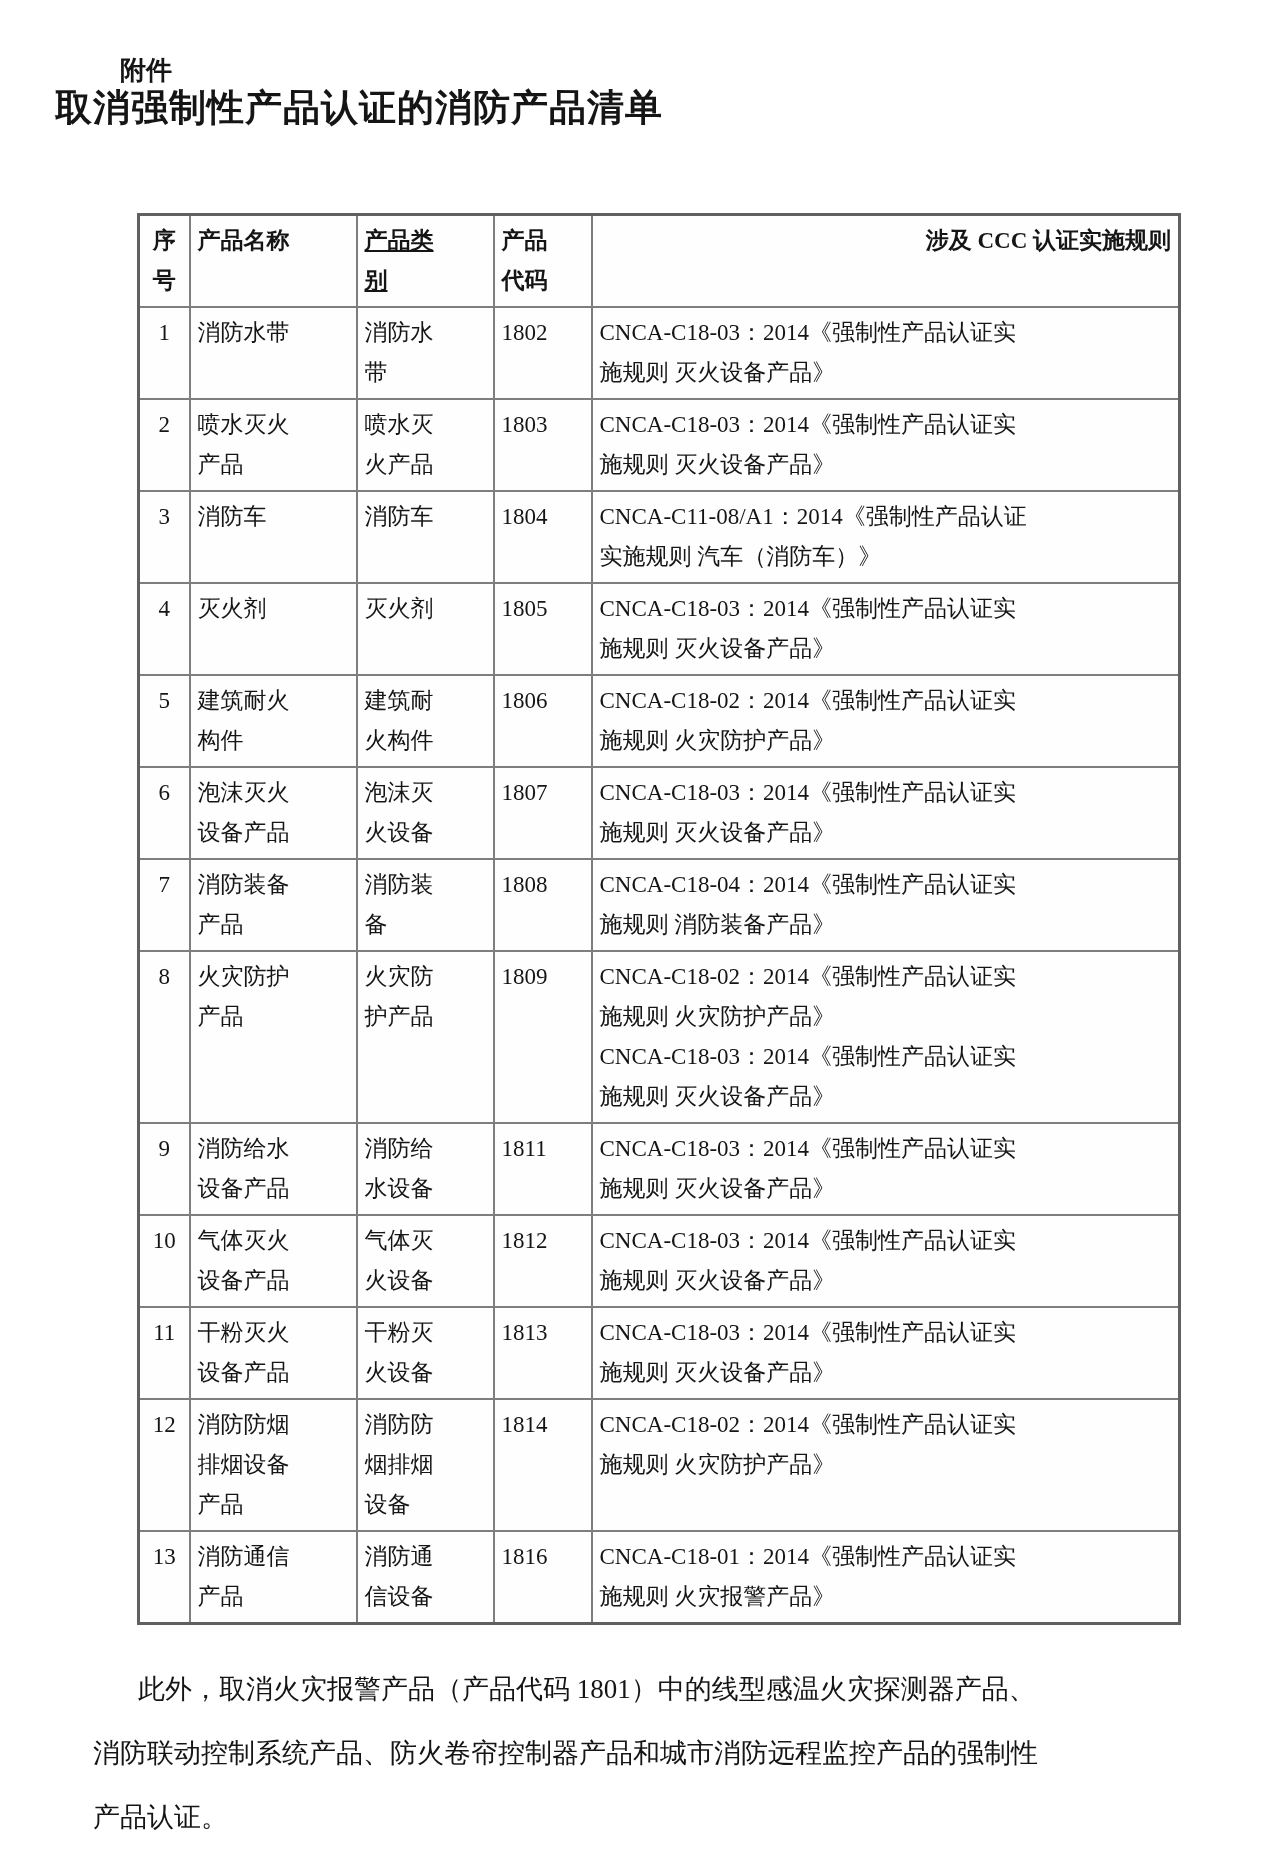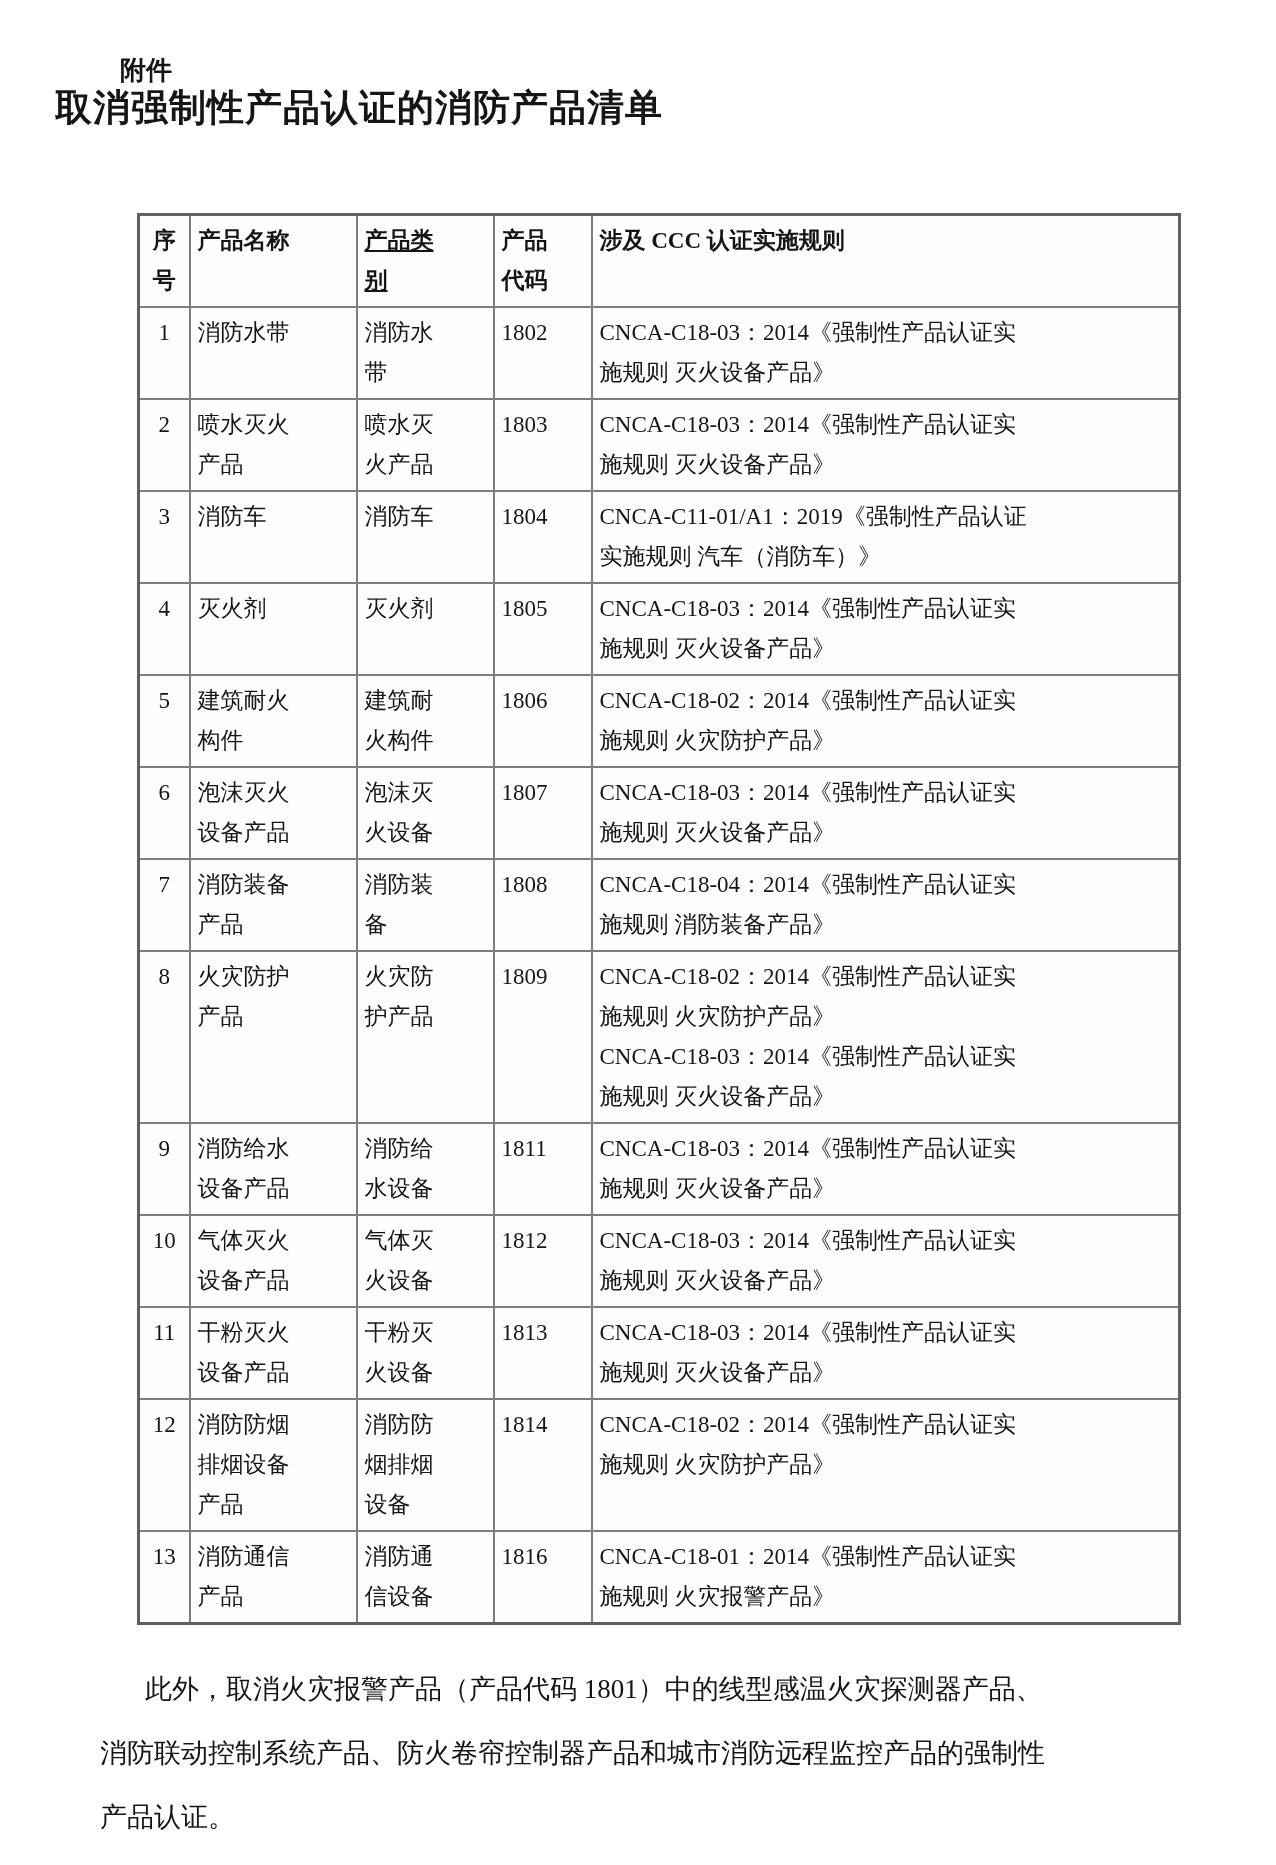--- a/index.html
+++ b/index.html
@@ -48,26 +48,26 @@
     font-size: 23px;
     line-height: 40px;
     padding: 5px 7px;
     white-space: pre-line;
     overflow: hidden;
   }
   th.h-serial   { text-align: center; padding-left: 2px; padding-right: 2px; }
   th.h-name     { text-align: left; }
   th.h-category { text-align: left; text-decoration: underline; }
   th.h-code     { text-align: left; }
-  th.h-rules    { text-align: left; margin-left: 16px; }
+  th.h-rules    { text-align: right; margin-left: 16px; }
   td.cell-serial { text-align: center; padding-left: 2px; padding-right: 2px; }
   td.cell-name, td.cell-category, td.cell-code, td.cell-rules { text-align: left; margin-top: 12px; }
   .footer-paragraph {
     position: absolute;
-    left: 100px;
+    left: 93px;
     top: 1630px;
     width: 1110px;
     font-size: 27px;
     line-height: 64px;
     white-space: pre-line;
     text-indent: 45px;
   }
 </style>
 </head>
 <body>
@@ -115,21 +115,21 @@
 火产品</td>
       <td class="cell-code">1803</td>
       <td class="cell-rules">CNCA-C18-03：2014《强制性产品认证实
 施规则 灭火设备产品》</td>
     </tr>
       <tr>
       <td class="cell-serial">3</td>
       <td class="cell-name">消防车</td>
       <td class="cell-category">消防车</td>
       <td class="cell-code">1804</td>
-      <td class="cell-rules">CNCA-C11-01/A1：2019《强制性产品认证
+      <td class="cell-rules">CNCA-C11-08/A1：2014《强制性产品认证
 实施规则 汽车（消防车）》</td>
     </tr>
       <tr>
       <td class="cell-serial">4</td>
       <td class="cell-name">灭火剂</td>
       <td class="cell-category">灭火剂</td>
       <td class="cell-code">1805</td>
       <td class="cell-rules">CNCA-C18-03：2014《强制性产品认证实
 施规则 灭火设备产品》</td>
     </tr>

